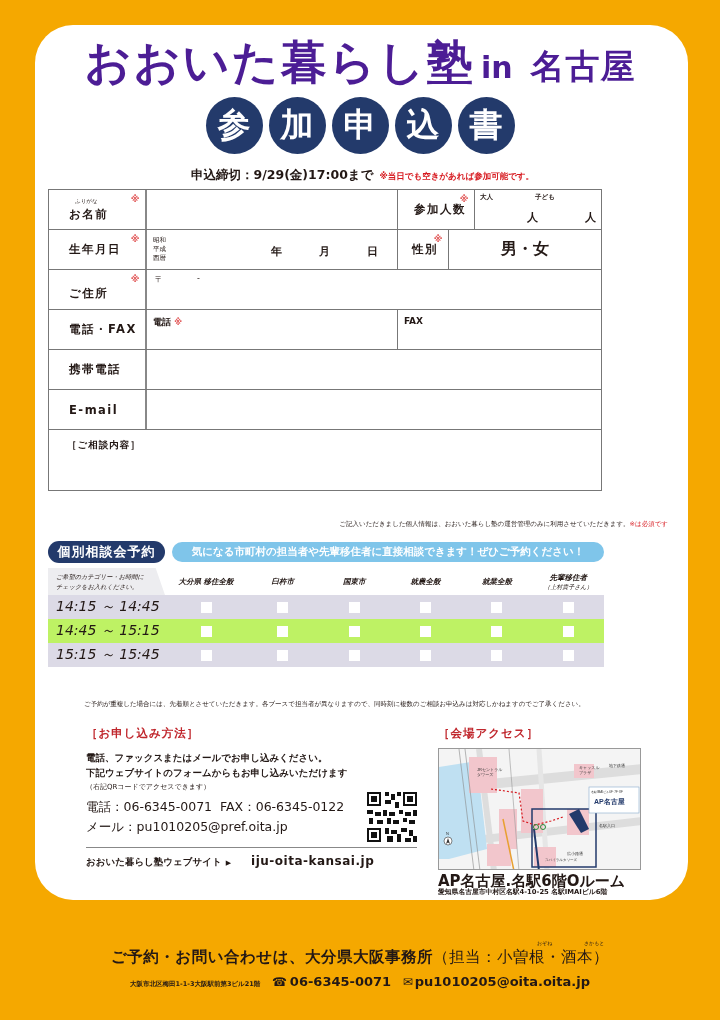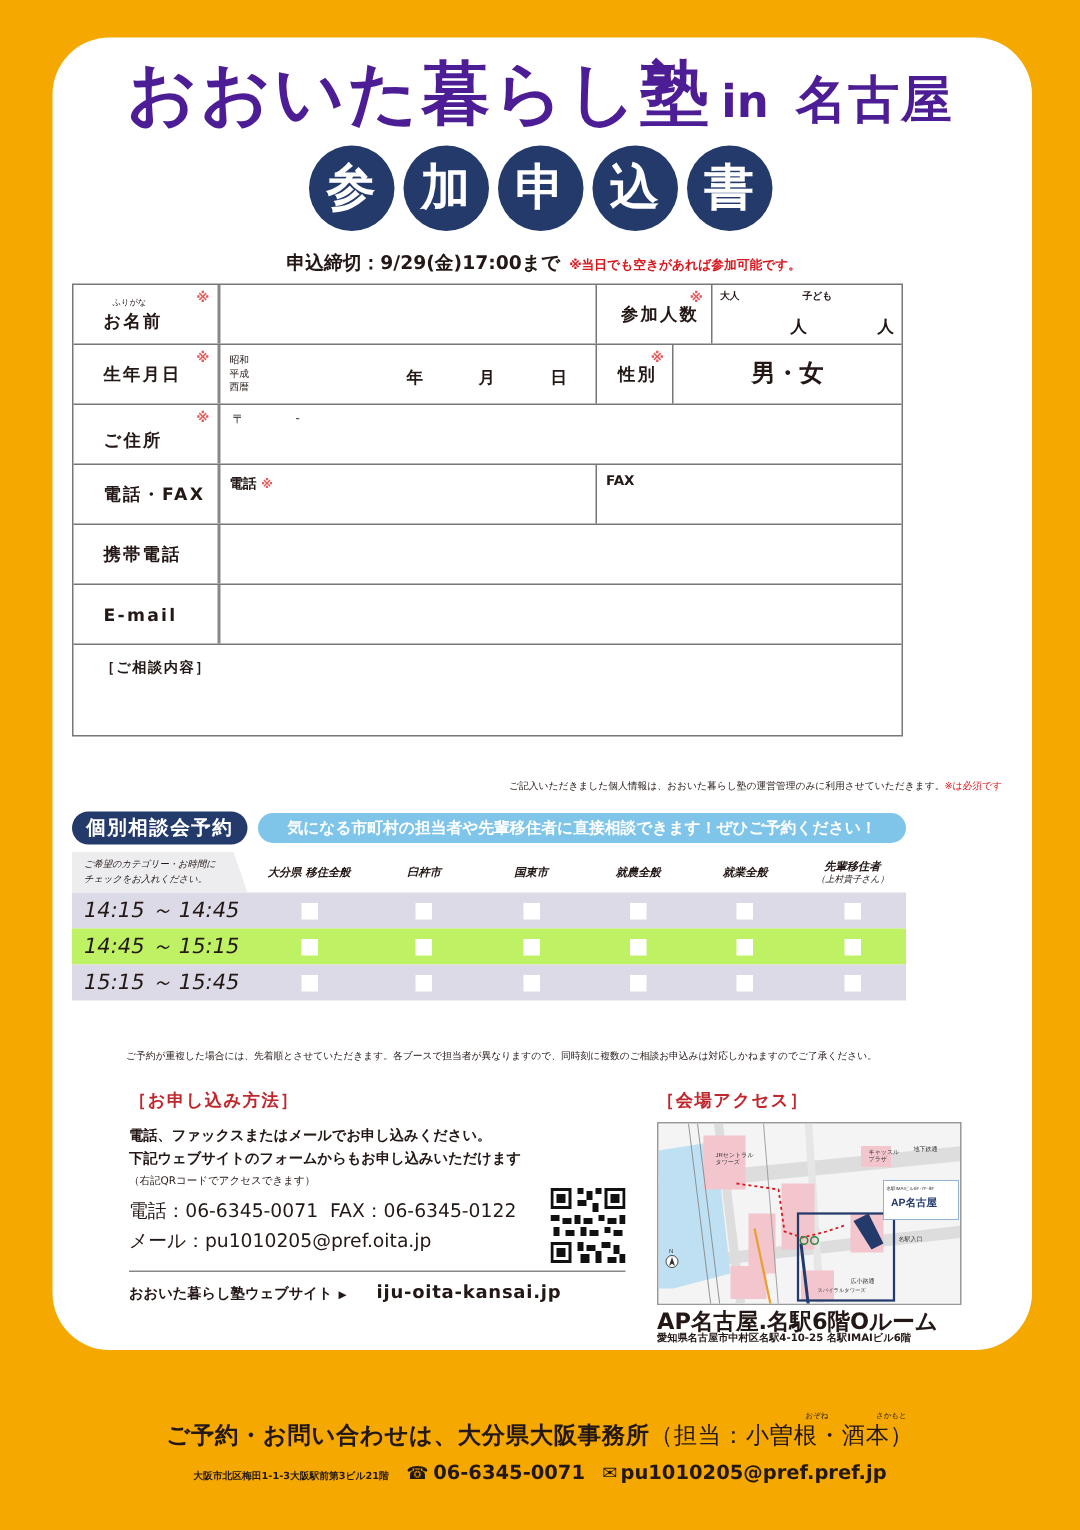--- a/index.html
+++ b/index.html
@@ -500,14 +500,14 @@
 </div>
 
 <span class="ruby" style="left:537px;">おぞね</span>
 <span class="ruby" style="left:584px;">さかもと</span>
 <div class="footer-main">
   <span>ご予約・お問い合わせは、大分県大阪事務所</span><span class="paren">（担当：小曽根・酒本）</span>
 </div>
 <div class="footer-sub">
   <span class="addr">大阪市北区梅田1-1-3大阪駅前第3ビル21階</span>
   <span class="fi">☎</span><span class="tel" style="margin-left:3px;">06-6345-0071</span>
-  <span class="fi">✉</span><span class="mail" style="margin-left:2px;">pu1010205@pref.pref.jp</span>
+  <span class="fi">✉</span><span class="mail" style="margin-left:2px;">pu1010205@oita.oita.jp</span>
 </div>
 
 </body></html>

